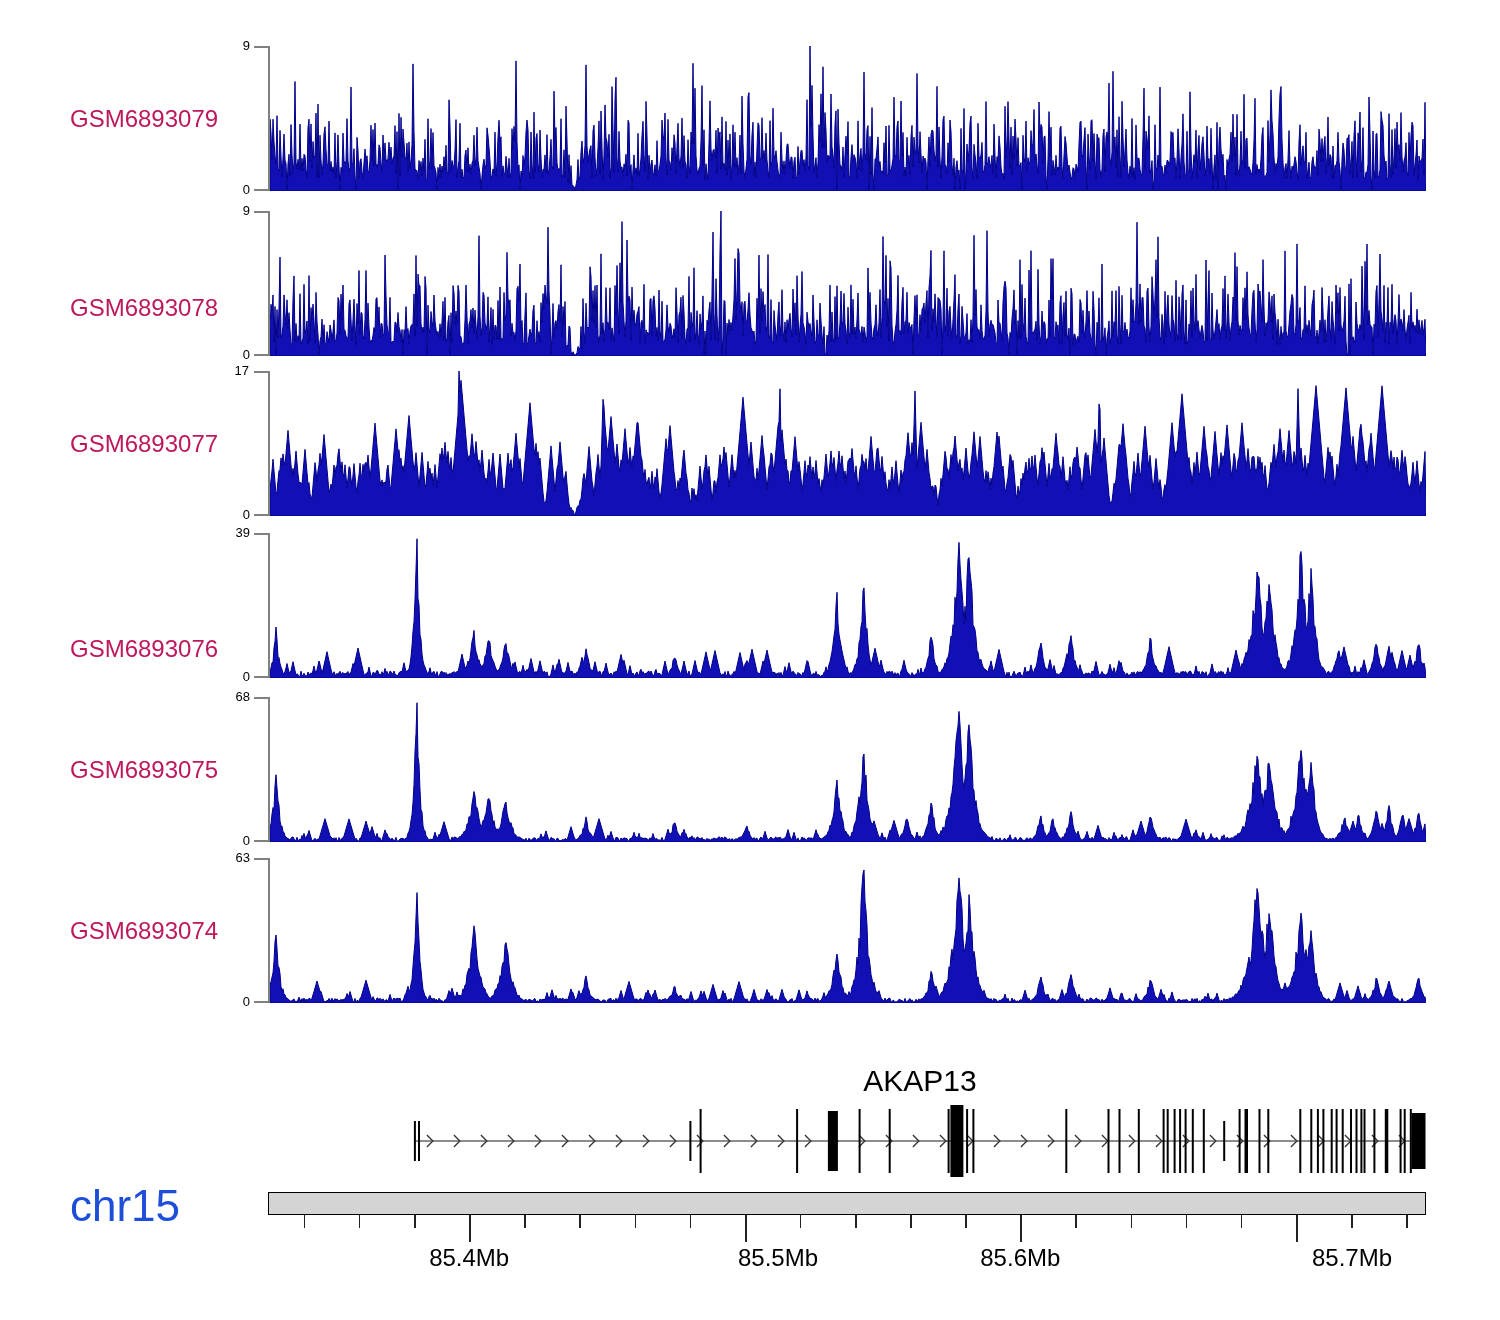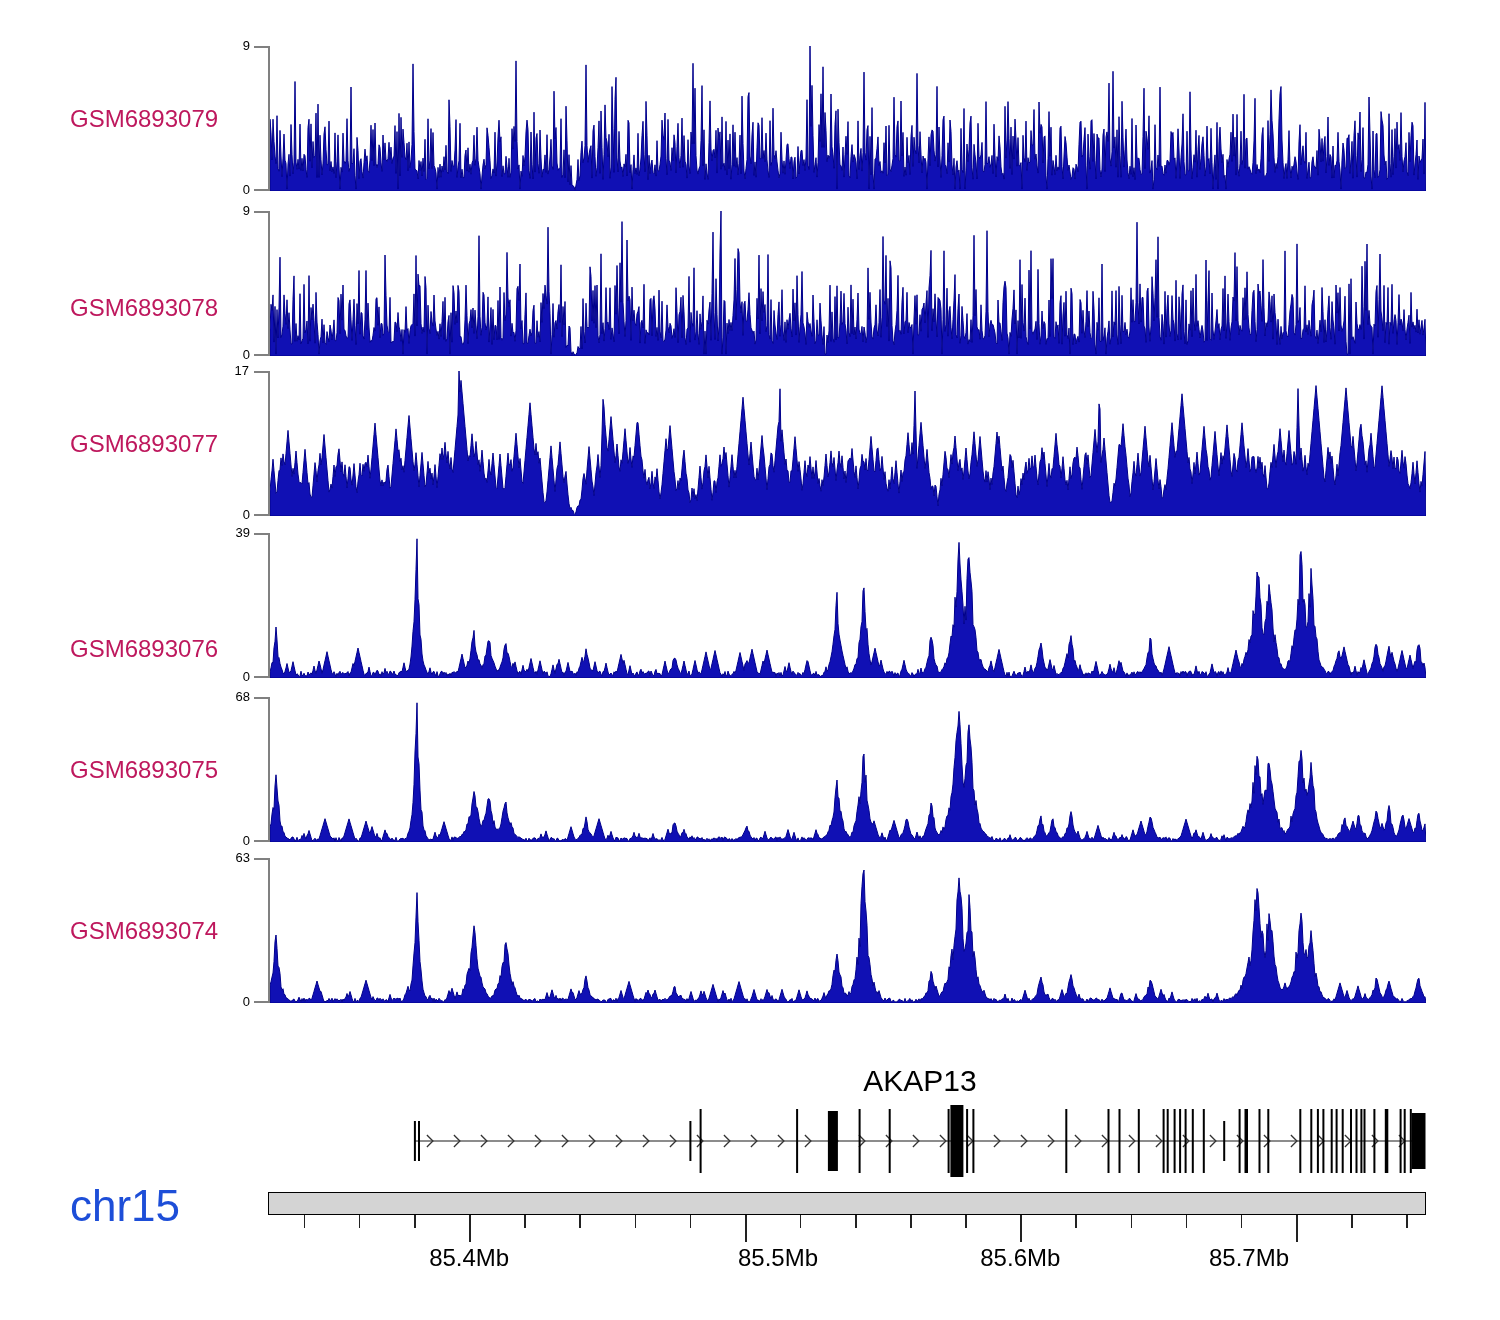--- a/index.html
+++ b/index.html
@@ -199,16 +199,16 @@
       <div class="g-tick" style="left: 1240.7px; top: 1215px; width: 1.5px; height: 13px;"></div>
       <div class="g-tick" style="left: 1351px; top: 1215px; width: 1.5px; height: 13px;"></div>
       <div class="g-tick" style="left: 1406.1px; top: 1215px; width: 1.5px; height: 13px;"></div>
       <div class="g-tick" style="left: 469.2px; top: 1215px; width: 2px; height: 27px;"></div>
       <div class="g-tick-label" style="left: 399.2px; top: 1244px;">85.4Mb</div>
       <div class="g-tick" style="left: 744.7px; top: 1215px; width: 2px; height: 27px;"></div>
       <div class="g-tick-label" style="left: 708px; top: 1244px;">85.5Mb</div>
       <div class="g-tick" style="left: 1020.3px; top: 1215px; width: 2px; height: 27px;"></div>
       <div class="g-tick-label" style="left: 950.3px; top: 1244px; text-align: center;">85.6Mb</div>
       <div class="g-tick" style="left: 1295.9px; top: 1215px; width: 2px; height: 27px;"></div>
-      <div class="g-tick-label" style="left: 1179px; top: 1244px;">85.7Mb</div>
+      <div class="g-tick-label" style="left: 1282px; top: 1244px;">85.7Mb</div>
     </div>
   <div id="chrom-label">chr15</div>
 </div>
 
 </body></html>

